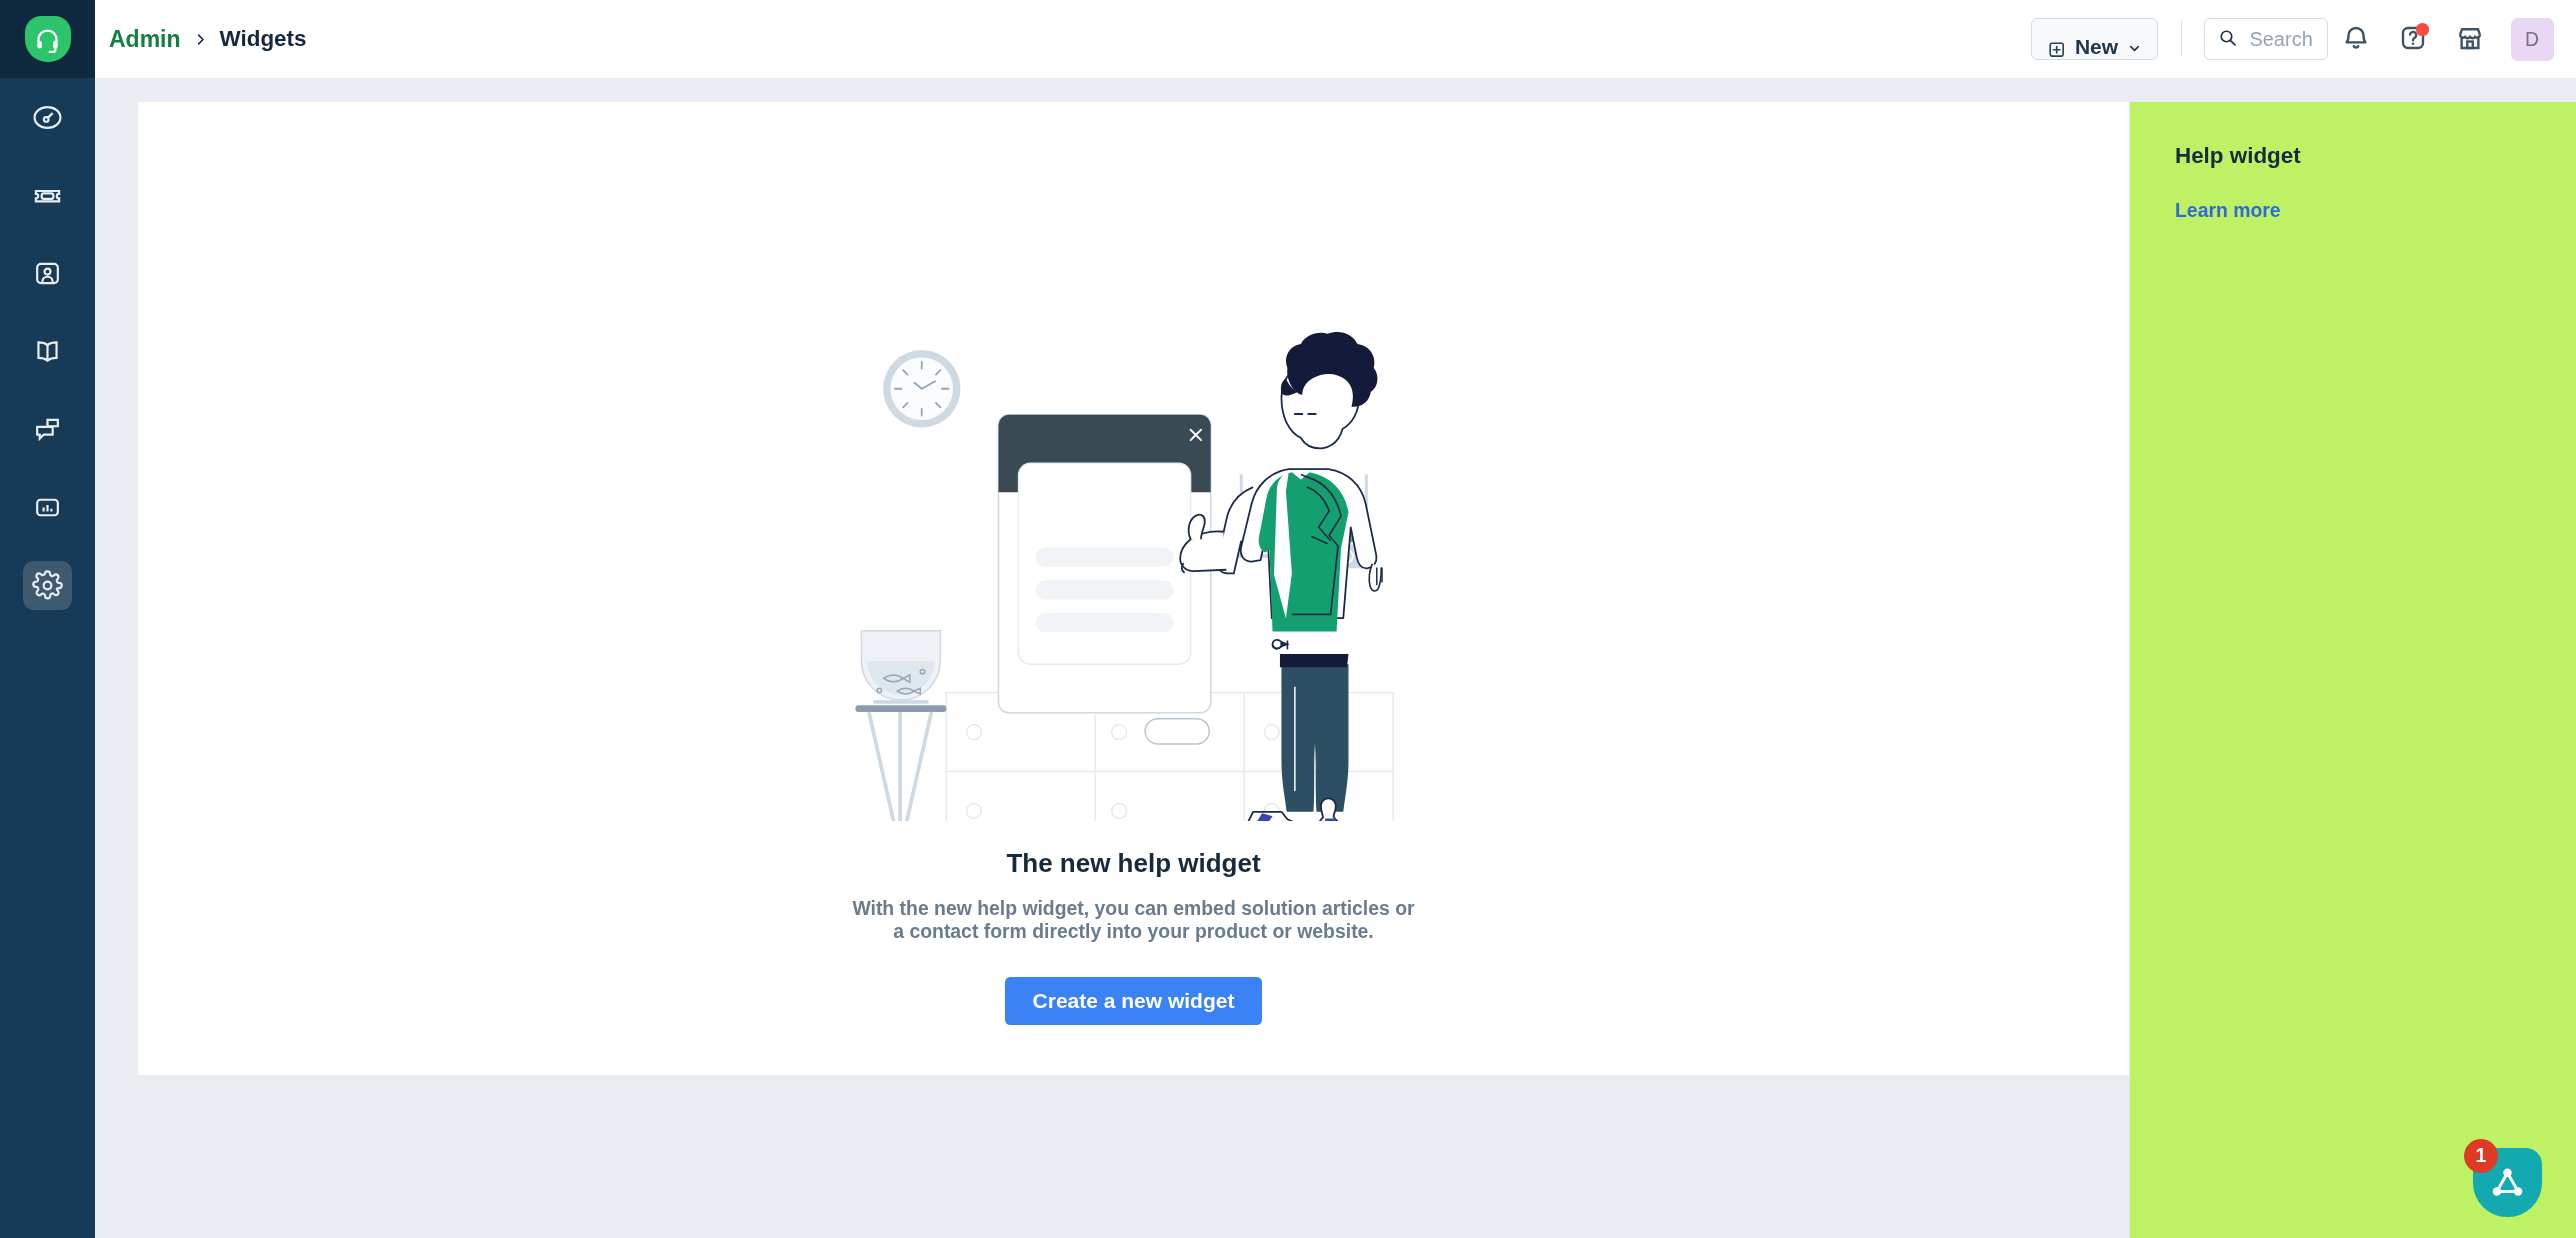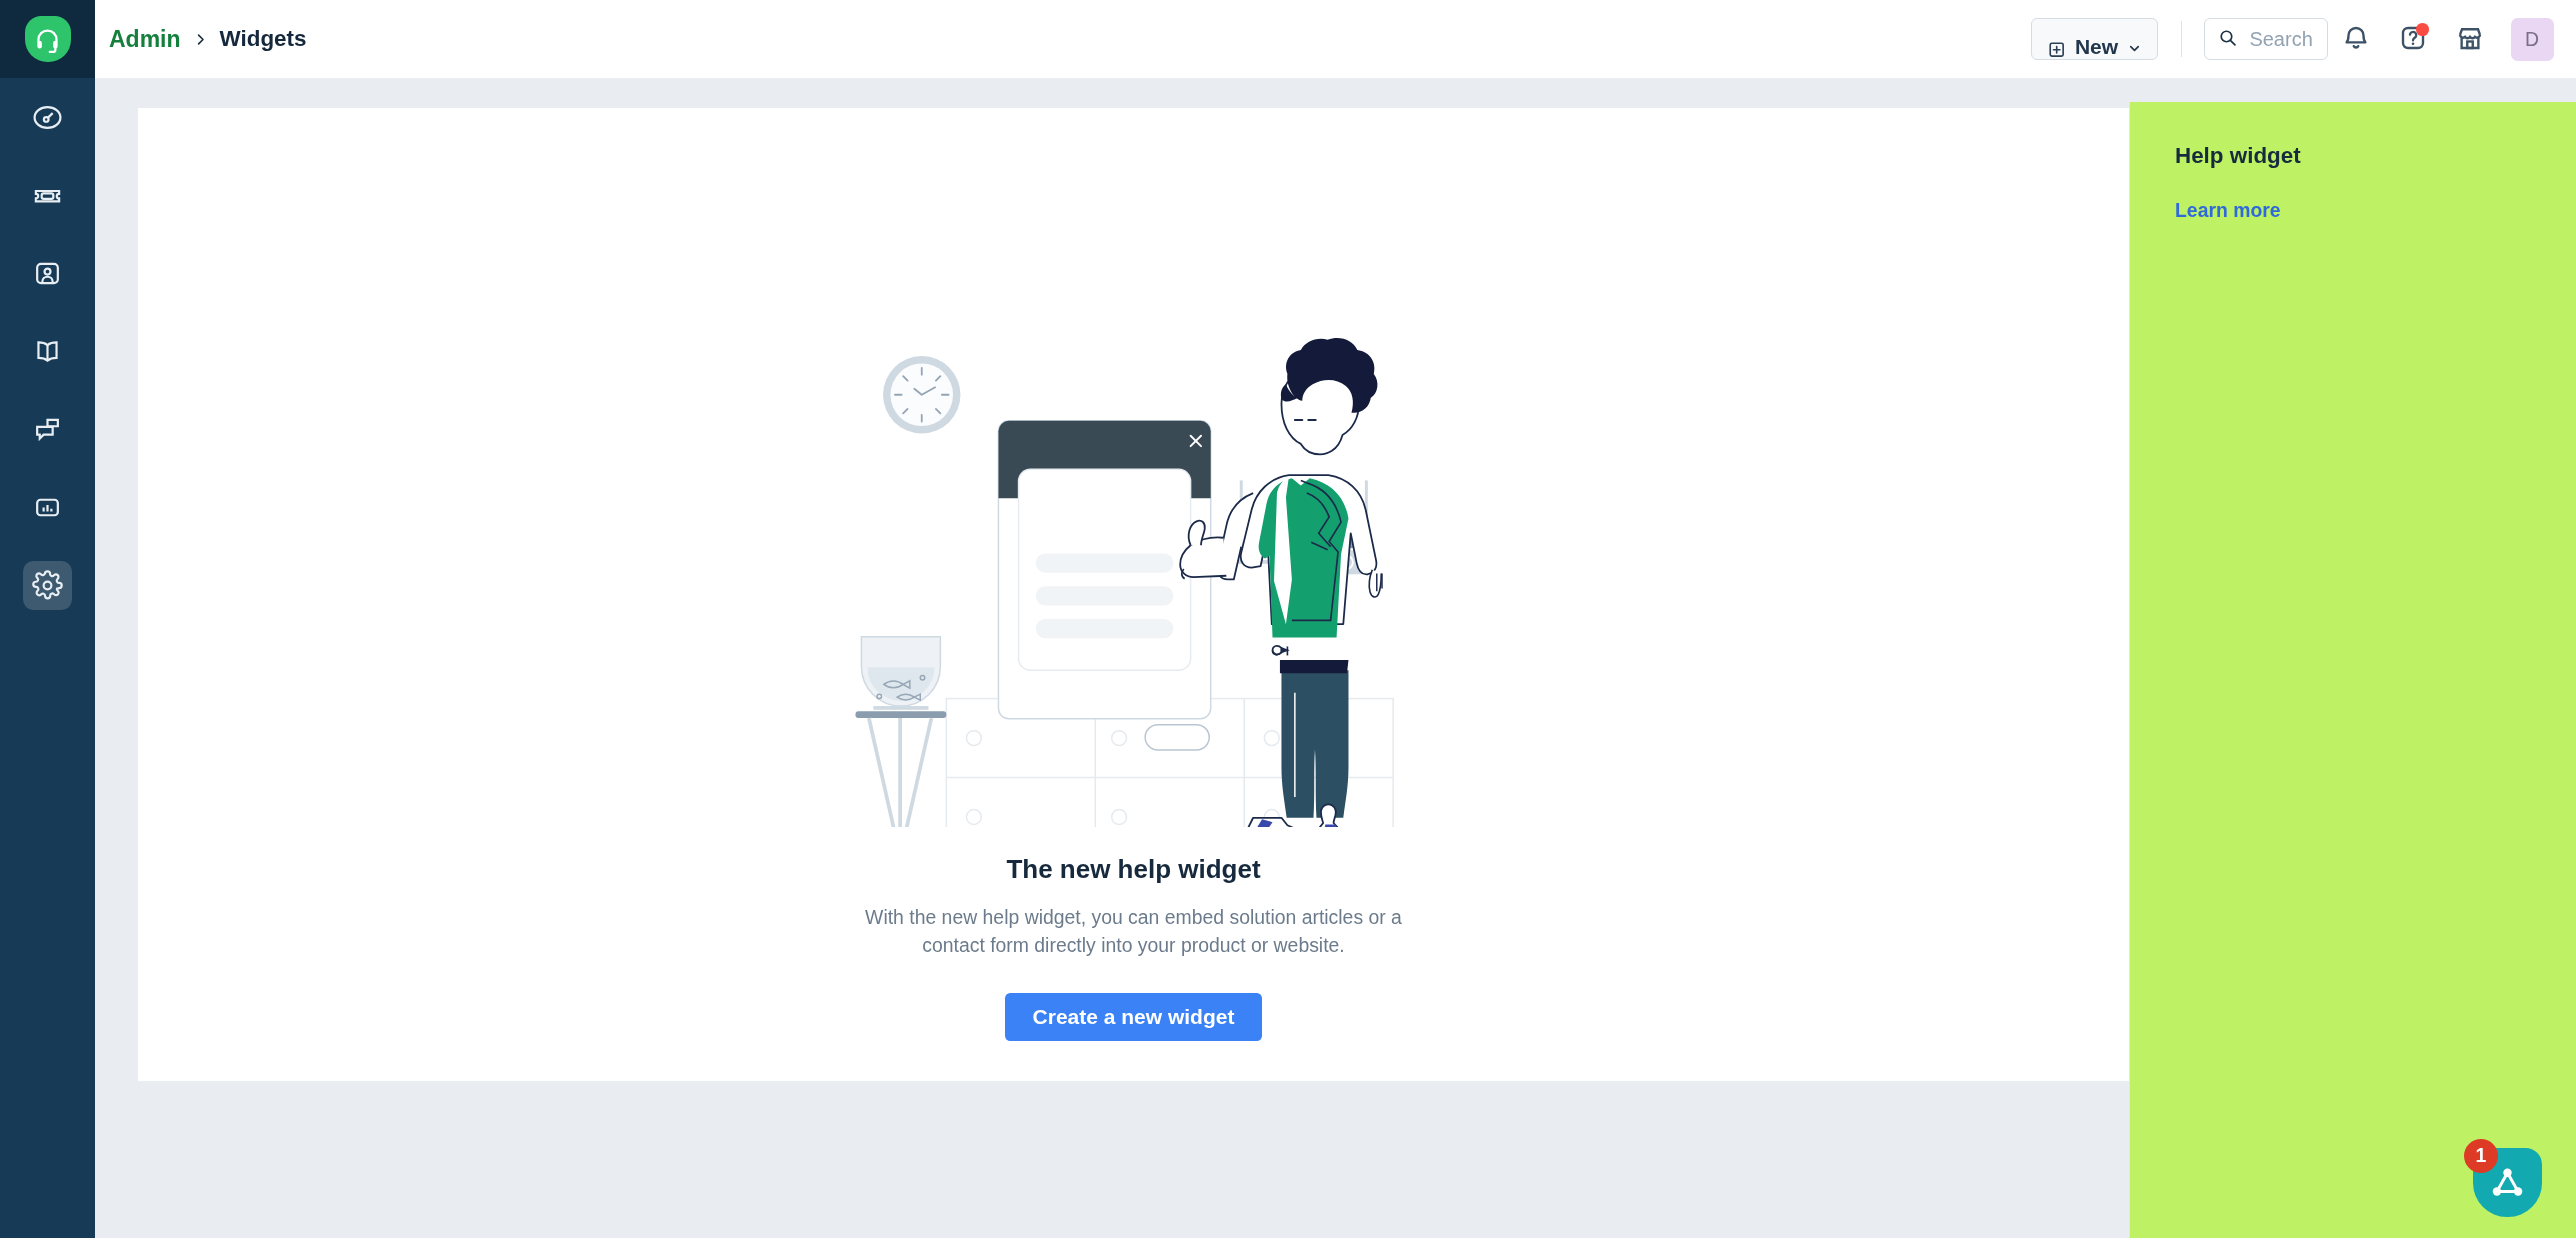--- a/index.html
+++ b/index.html
@@ -104,21 +104,21 @@
     font-size: 19.4px; color: #7b6e86; cursor: pointer;
   }
 
   
   .gutter {
     position: absolute; left: 95px; top: 78px;
     width: 2481px; height: 1161px;
     background: #e9edf2;
   }
   .content {
-    position: absolute; left: 138px; top: 108px;
+    position: absolute; left: 138px; top: 102px;
     width: 1991px; height: 973px;
     background: #ffffff;
   }
   .sidepanel {
     position: absolute; left: 2129px; top: 102px;
     width: 447px; height: 1137px;
     background: #bef264;
     border-left: 0.7px solid #e2e7ec;
     padding: 41px 45px 0 45px;
   }
@@ -142,22 +142,22 @@
     display: flex; flex-direction: column;
     align-items: center; justify-content: flex-start;
     padding-top: 212px;
   }
   .illus { width: 566px; height: 507px; }
   .es-title {
     font-size: 26px; font-weight: 700; color: #16293d;
     margin-top: 27px;
   }
   .es-sub {
-    font-size: 19.4px; line-height: 28px; color: #6b7b8c;
-    text-align: center; width: 574px; margin-top: 18px;
+    font-size: 19.4px; line-height: 23px; color: #6b7b8c;
+    text-align: center; width: 574px; margin-top: 18px; font-weight: bold;
   }
   .es-btn {
     margin-top: 34px; height: 48px; padding: 0 28px;
     background: #3b82f6; color: #ffffff;
     font-size: 21px; font-weight: 700;
     border: none; border-radius: 5.2px; cursor: pointer;
     font-family: "Liberation Sans", sans-serif;
   }
 
   

